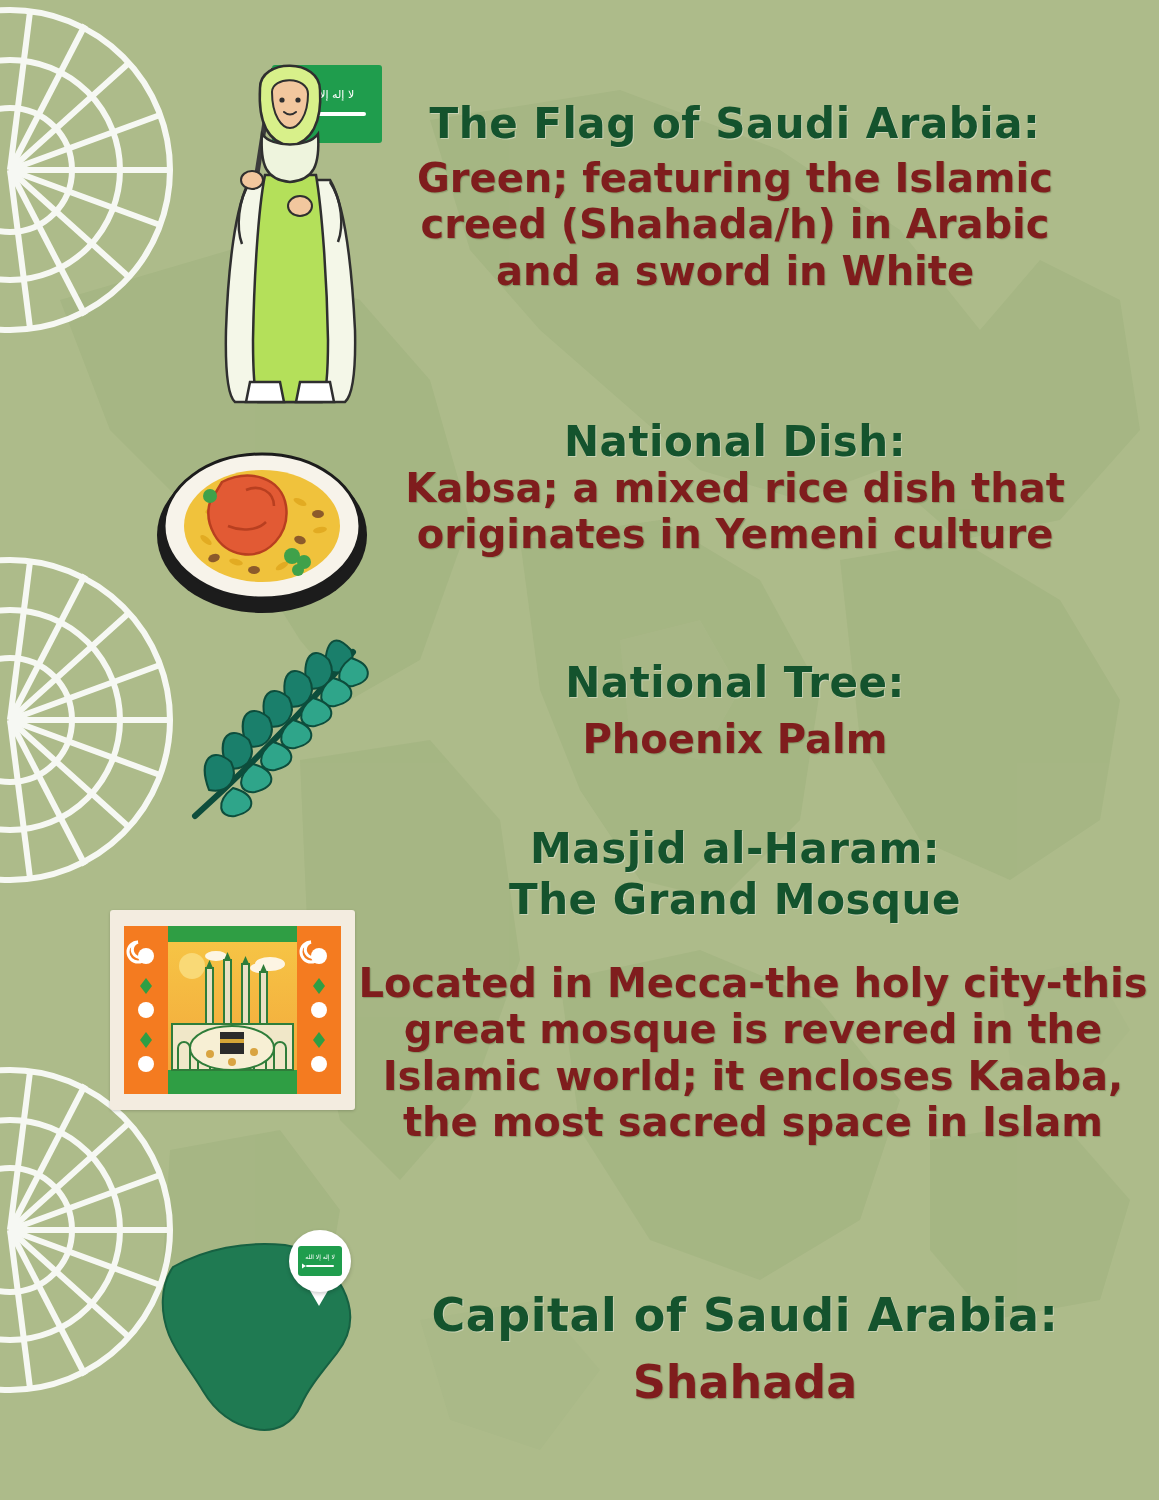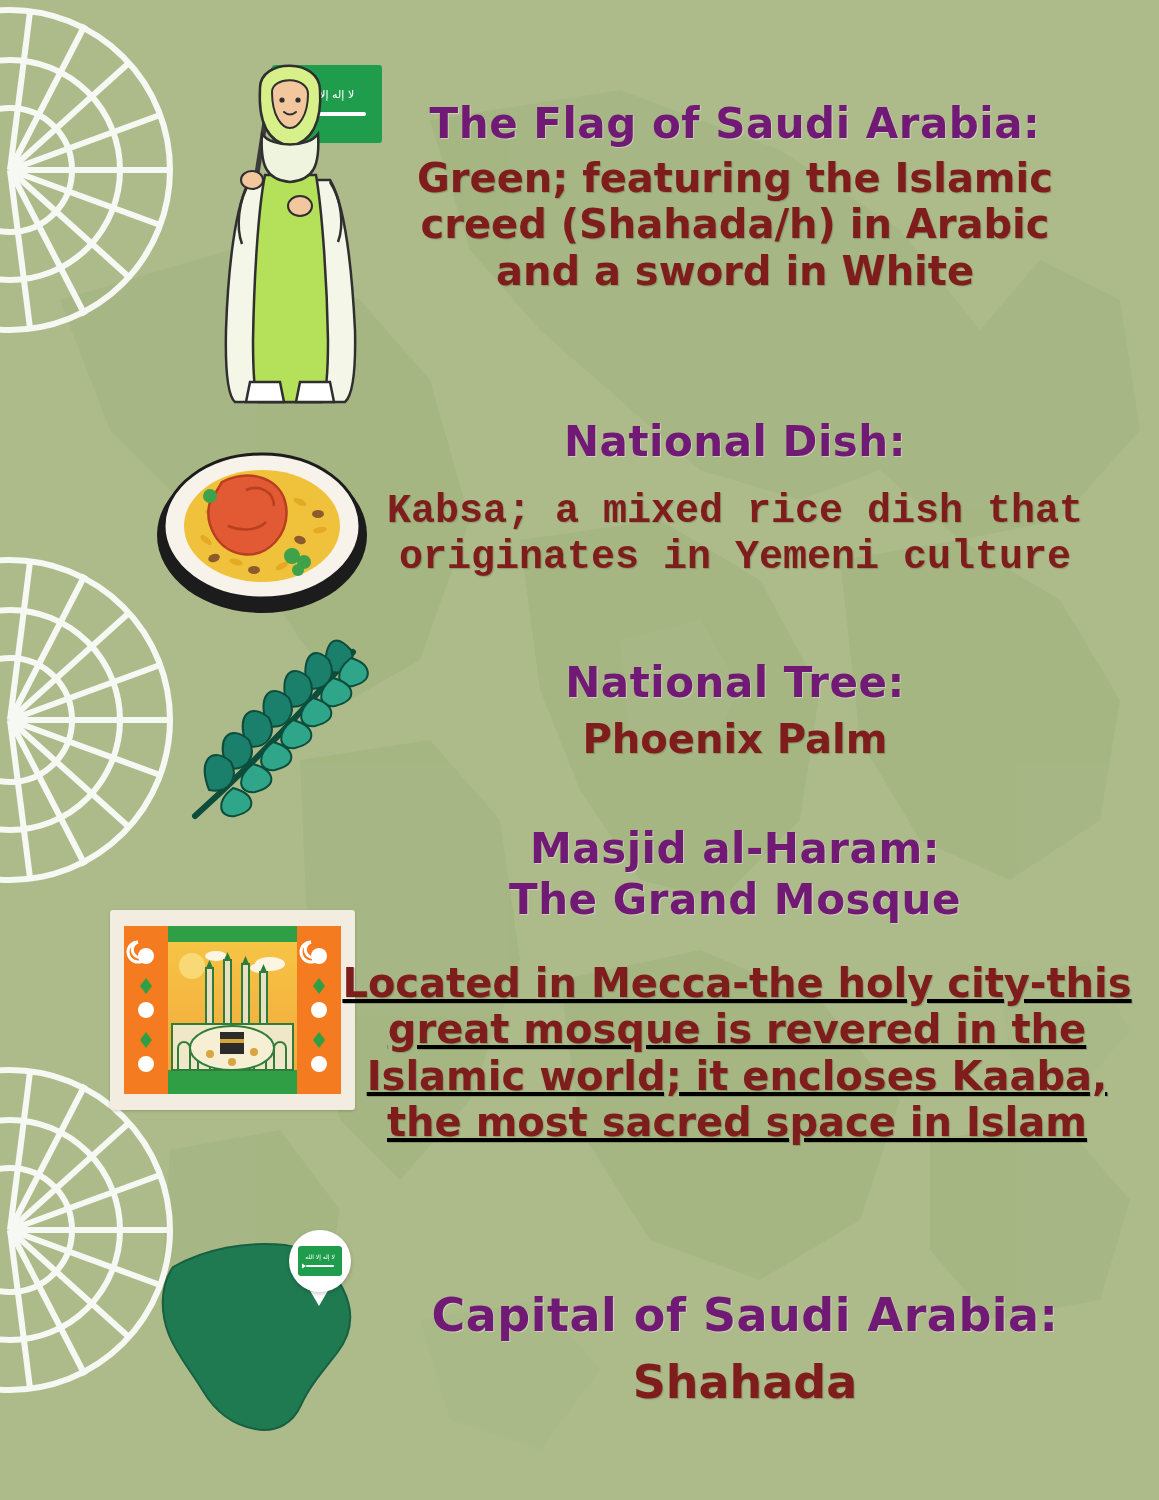--- a/index.html
+++ b/index.html
@@ -33,21 +33,21 @@
     pointer-events: none;
   }
 
   
   .content {
     position: absolute; inset: 0;
     width: 1159px; height: 1500px;
   }
 
   .heading {
-    color: #701a75;
+    color: #14532d;
     font-family: "DejaVu Sans", sans-serif;
     font-weight: bold;
     letter-spacing: 0.5px;
     text-align: center;
     line-height: 1.12;
     text-shadow: 1px 1px 0 rgba(255,255,255,0.35);
   }
   .body-text {
     color: #7f1d1d;
     font-family: "DejaVu Sans", sans-serif;
@@ -227,21 +227,21 @@
       <g fill="#3fa14a">
         <circle cx="142" cy="126" r="8"></circle>
         <circle cx="154" cy="132" r="7"></circle>
         <circle cx="148" cy="140" r="6"></circle>
         <circle cx="60" cy="66" r="7"></circle>
       </g>
     </svg>
 
     <div class="text-col" style="left:340px; top:418px; width:790px;">
       <div class="heading" style="font-size:42px;">National Dish:</div>
-      <div class="body-text" style="font-size:40px; margin-top:24px; padding:0 10px;font-family:Liberation Mono, monospace;">Kabsa; a mixed rice dish that originates in Yemeni culture</div>
+      <div class="body-text" style="font-size:40px; margin-top:0; padding:0 10px;">Kabsa; a mixed rice dish that originates in Yemeni culture</div>
     </div>
 
     <svg class="illus" style="left:175px; top:630px; width:200px; height:200px;" viewBox="0 0 200 200">
       <path d="M20 186 C60 150 120 92 178 22" stroke="#0d4d3c" stroke-width="6" fill="none" stroke-linecap="round"></path>
       <g fill="#1a7f6b" stroke="#0d4d3c" stroke-width="2">
         <path d="M150 40 C150 10 160 2 176 20 C182 34 170 48 150 40 Z"></path>
         <path d="M132 58 C126 26 138 14 154 30 C162 46 152 62 132 58 Z"></path>
         <path d="M112 76 C104 44 116 32 134 48 C142 64 132 80 112 76 Z"></path>
         <path d="M92 96 C82 64 96 52 114 68 C122 84 112 100 92 96 Z"></path>
         <path d="M72 116 C60 84 76 72 94 88 C102 104 92 120 72 116 Z"></path>
@@ -342,21 +342,21 @@
           <path d="M191 22 a8 8 0 1 0 10 10 a10 10 0 1 1 -10 -10"></path>
         </g>
       </svg>
     </div>
 
     <div class="text-col" style="left:340px; top:825px; width:790px;">
       <div class="heading" style="font-size:42px;">Masjid al-Haram:</div>
       <div class="heading" style="font-size:42px; margin-top:4px;">The Grand Mosque</div>
     </div>
 
-    <div class="text-col" style="left:332px; top:960px; width:810px;text-decoration:underline;">
+    <div class="text-col" style="left:348px; top:960px; width:810px;">
       <div class="body-text" style="font-size:40px; padding:0 6px;">Located in Mecca-the holy city-this great mosque is revered in the Islamic world; it encloses Kaaba, the most sacred space in Islam</div>
     </div>
 
     <svg class="illus" style="left:145px; top:1215px; width:240px; height:240px;" viewBox="0 0 240 240">
       <path d="M28 52 C60 34 100 26 140 30 C166 34 186 50 198 74 C210 98 206 120 192 138 C178 156 164 172 156 190 C148 208 132 218 110 214 C88 210 70 196 58 176 C46 156 32 140 24 120 C16 100 14 72 28 52 Z" fill="#1f7a52" stroke="#176142" stroke-width="2"></path>
     </svg>
 
     <div class="illus" style="left:289px; top:1230px; width:80px; height:100px;">
       <div class="pin-tail" style="left:16px; top:52px;"></div>
       <div class="pin-circle" style="left:0; top:0;">

